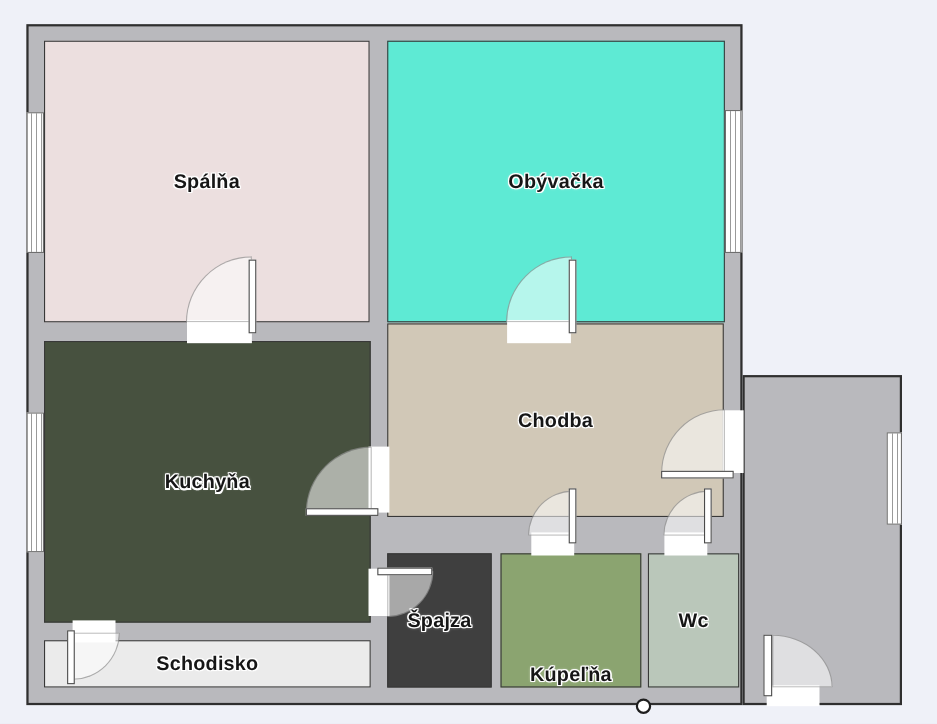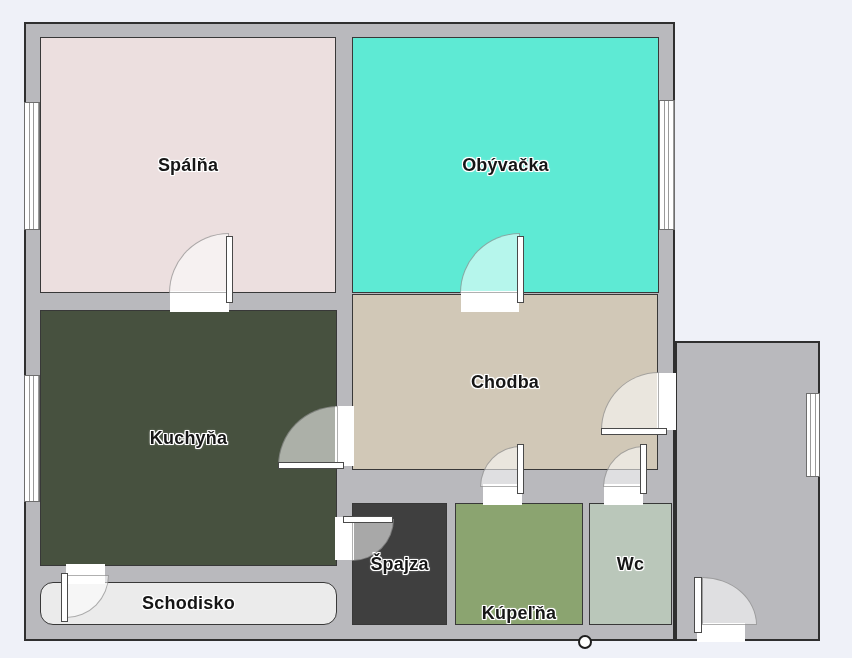--- a/index.html
+++ b/index.html
@@ -77,21 +77,21 @@
   </div>
 
   <div class="room" style="left: 455px; top: 503px; width: 128px; height: 122px; background-color: rgb(139, 164, 112); align-items: flex-end;">
     <span class="room-label">Kúpeľňa</span>
   </div>
 
   <div class="room" style="left: 589px; top: 503px; width: 83px; height: 122px; background-color: rgb(186, 199, 186);">
     <span class="room-label">Wc</span>
   </div>
 
-  <div class="room" style="left: 40px; top: 582px; width: 297px; height: 43px; background-color: rgb(235, 235, 235); border-radius: 13px;">
+  <div class="room" style="left: 40px; top: 582px; width: 297px; height: 43px; background-color: rgb(235, 235, 235);">
     <span class="room-label">Schodisko</span>
   </div>
 
   <div class="opening" style="left:170px;top:291px;width:59px;height:21px;"></div>
   <div class="opening" style="left:461px;top:291px;width:58px;height:21px;"></div>
   <div class="opening" style="left:335px;top:406px;width:19px;height:60px;"></div>
   <div class="opening" style="left:657px;top:373px;width:19px;height:57px;"></div>
   <div class="opening" style="left:483px;top:484px;width:39px;height:21px;"></div>
   <div class="opening" style="left:604px;top:484px;width:39px;height:21px;"></div>
   <div class="opening" style="left:335px;top:517px;width:19px;height:43px;"></div>

